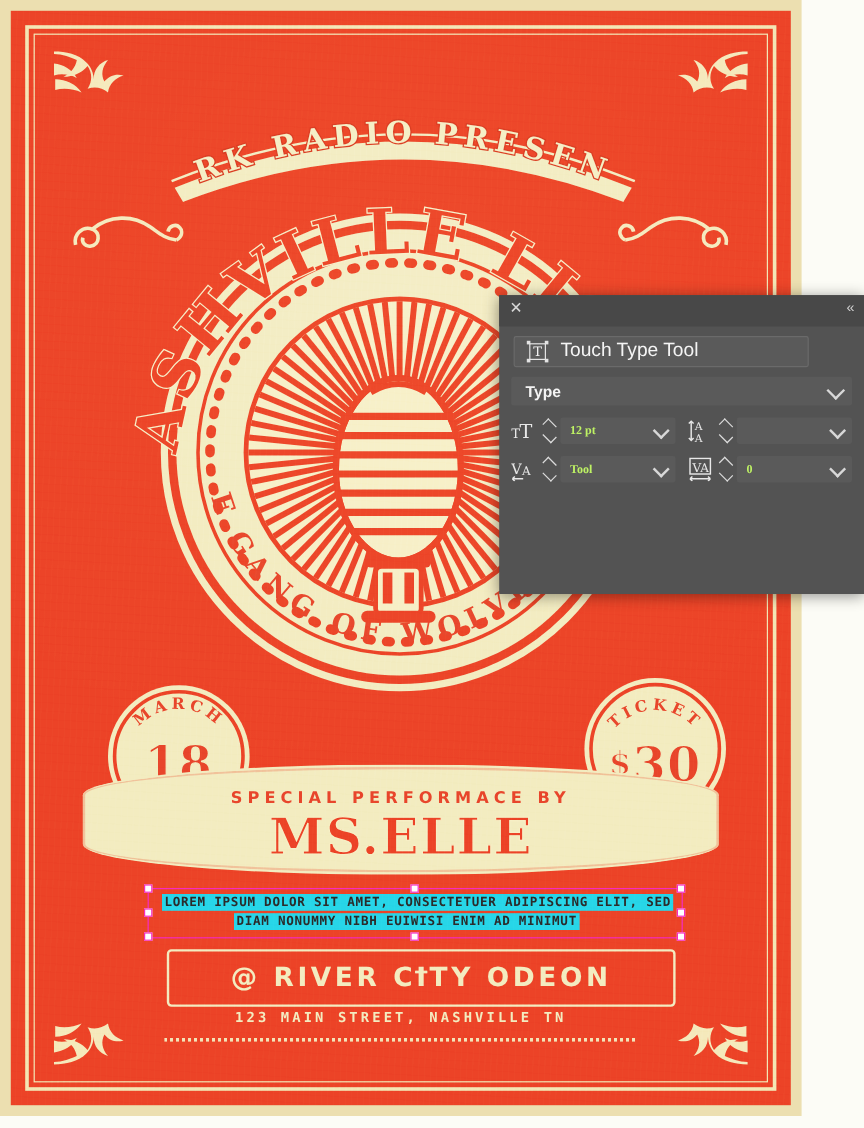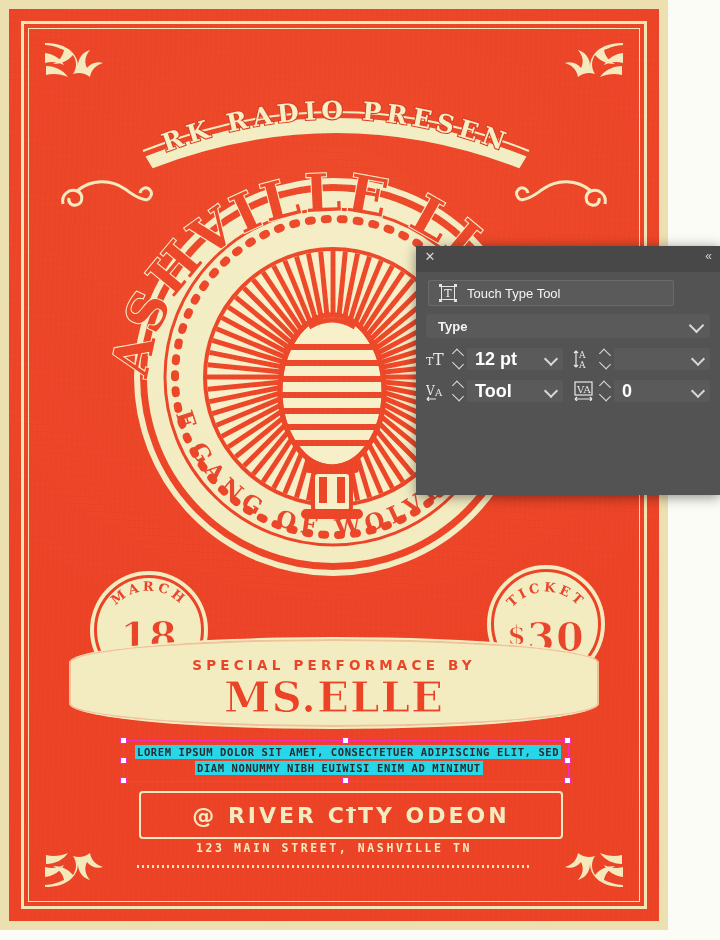--- a/index.html
+++ b/index.html
@@ -216,21 +216,21 @@
   }
   .tt-icon{width:18px;height:18px;position:relative;flex:0 0 18px;}
   .tt-icon .bx{
     position:absolute;inset:2px;border:1px solid #e3e3e3;
   }
   .tt-icon .glyph{
     position:absolute;inset:0;display:flex;align-items:center;justify-content:center;
     font-family:"DejaVu Serif", serif;font-size:11px;color:#f0f0f0;
   }
   .tt-icon .pt{position:absolute;width:3px;height:3px;background:#e3e3e3;}
-  .tt-label{font-size:13px;color:#f4f4f4;text-align:right;}
+  .tt-label{font-size:16px;color:#f4f4f4;text-align:right;}
   .field{
     position:relative;height:24px;background:#5a5a5a;border-radius:2px;
     display:flex;align-items:center;margin-bottom:6px;
   }
   .field.font{padding-left:40px;}
   .field .caret{
     position:absolute;right:8px;top:6px;width:9px;height:9px;
     border-right:2px solid #d8d8d8;border-bottom:2px solid #d8d8d8;
     transform:rotate(45deg);
   }
@@ -248,21 +248,21 @@
   .spin .up,.spin .dn{
     position:absolute;left:0;width:9px;height:6px;
     border-left:1.6px solid #dcdcdc;border-top:1.6px solid #dcdcdc;
   }
   .spin .up{top:2px;transform:rotate(45deg) skew(0deg);}
   .spin .dn{bottom:2px;transform:rotate(-135deg);}
   .numfield{
     position:relative;flex:1;height:22px;background:#5a5a5a;border-radius:2px;
     display:flex;align-items:center;padding-left:8px;
   }
-  .numfield .val{font-size:18px;font-weight:bold;color:#ffffff;}
+  .numfield .val{font-size:10px;font-weight:bold;color:#bef264;font-family:Liberation Serif, serif;}
   .numfield .caret{
     position:absolute;right:7px;top:6px;width:8px;height:8px;
     border-right:2px solid #d8d8d8;border-bottom:2px solid #d8d8d8;
     transform:rotate(45deg);
   }
 </style>
 </head>
 <body>
 
 <div id="canvas-area">

